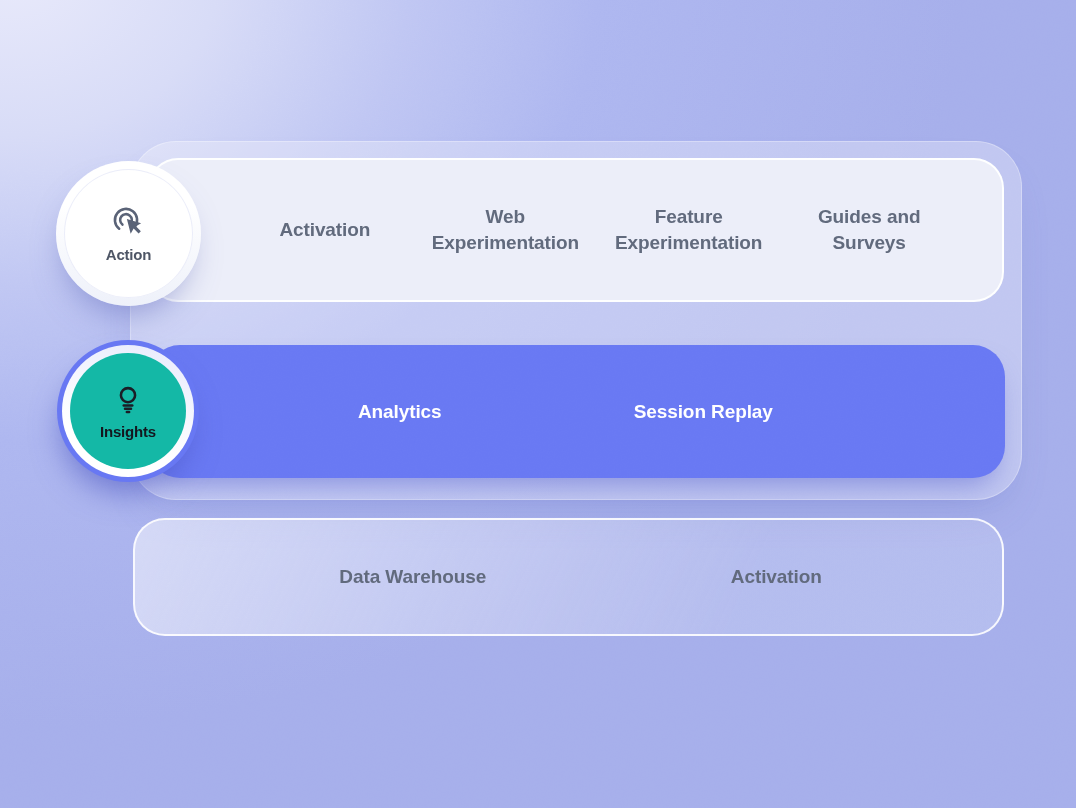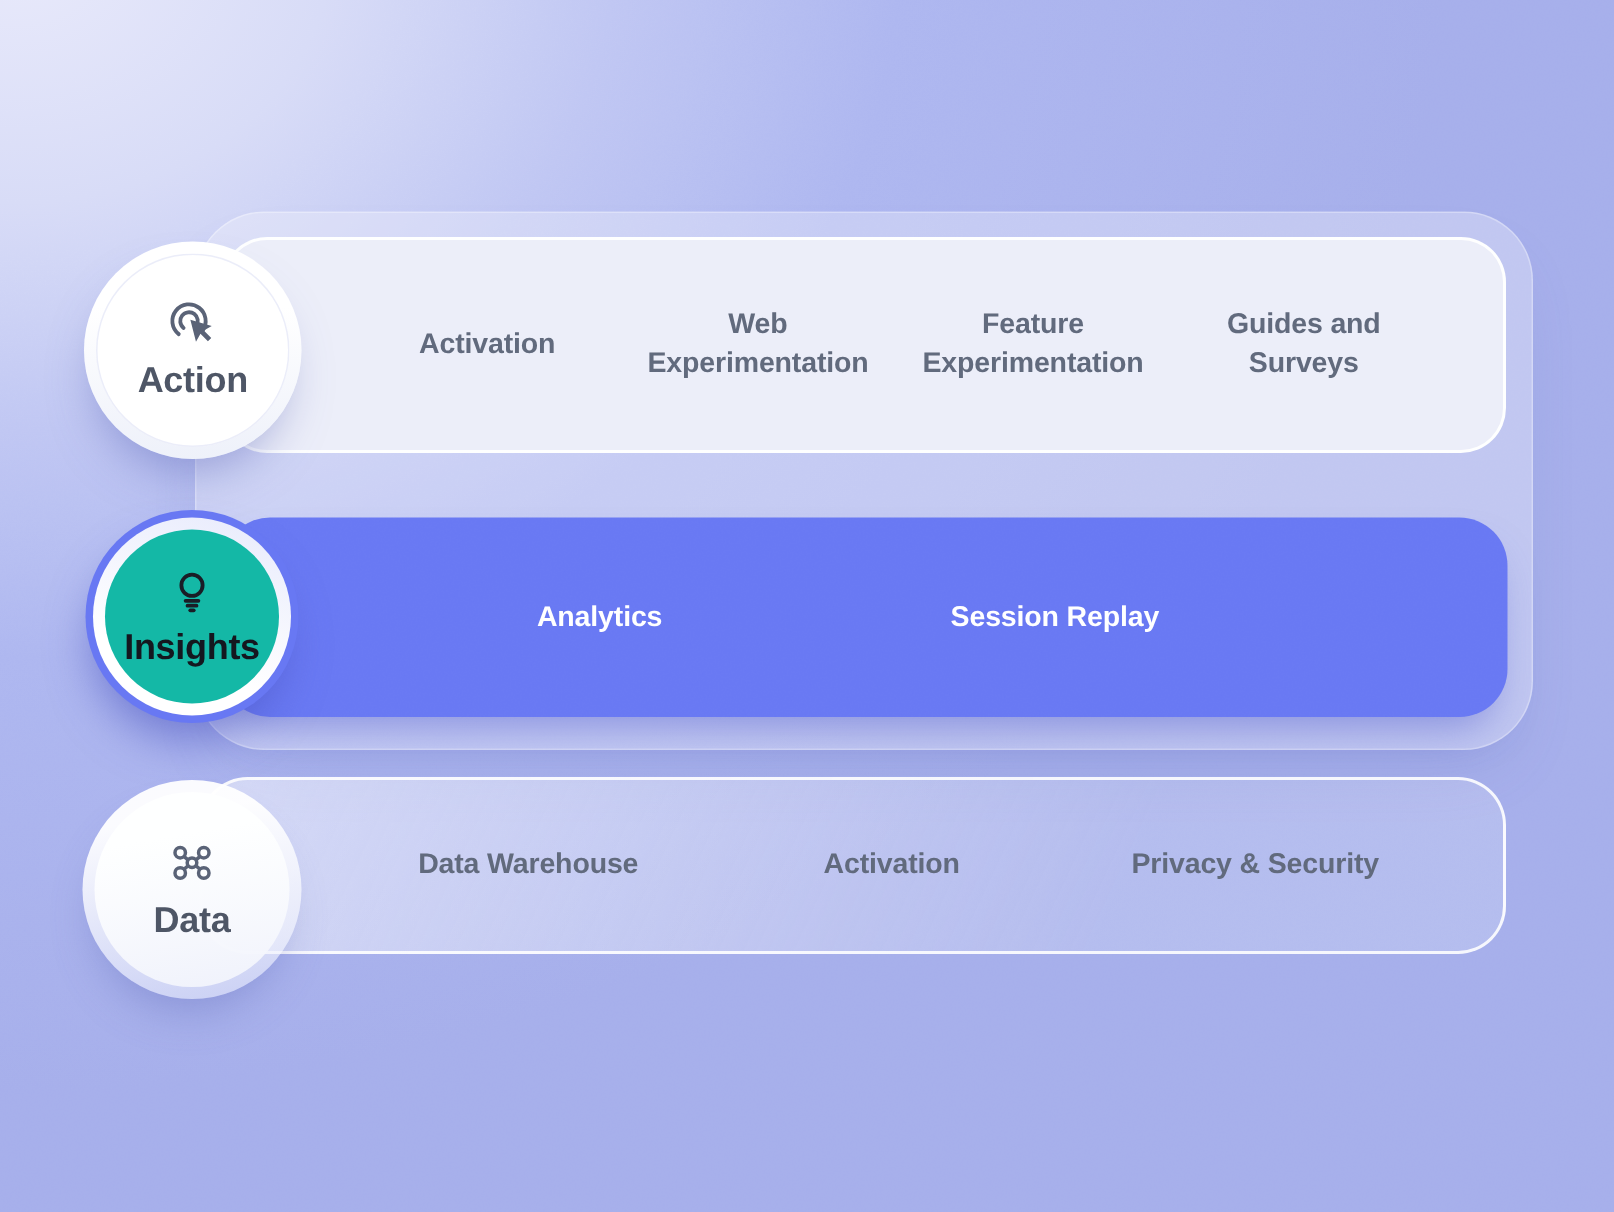--- a/index.html
+++ b/index.html
@@ -81,21 +81,21 @@
   }
   .node-core{
     position:absolute; border-radius:50%;
     display:flex; flex-direction:column; align-items:center; justify-content:center;
     gap:5px;
   }
   .node-action .node-core{ inset:8px; background:#ffffff; box-shadow:inset 0 0 0 1px rgba(226,230,246,0.7); }
   .node-insights .node-core{ inset:13px; background:#14b8a6; }
   .node-data .node-core{ inset:8px; background:linear-gradient(170deg,#feffff 25%, rgba(242,244,252,0.92) 100%); }
   .node-label{
-    font-size:24px; font-weight:700; letter-spacing:-0.2px; color:#4E5666;
+    font-size:15px; font-weight:700; letter-spacing:-0.2px; color:#4E5666;
   }
   .node-insights .node-label{ color:#14171F; }
   .node-icon{ display:block; height:36px; }
 </style>
 </head>
 <body>
 
 <div class="stage">
 
   <div class="glass-panel"></div>
@@ -113,21 +113,20 @@
     <div class="bar-items">
       <span class="bar-item">Analytics</span>
       <span class="bar-item">Session Replay</span>
     </div>
   </div>
 
   <div class="bar bar-data">
     <div class="bar-items">
       <span class="bar-item">Data Warehouse</span>
       <span class="bar-item">Activation</span>
-      <span class="bar-item">Privacy &amp; Security</span>
     </div>
   </div>
 
   <div class="node node-action">
     <div class="node-core">
       <span class="node-icon">
         <svg width="36" height="36" viewBox="0 0 24 24" fill="none">
           <circle cx="10" cy="10" r="7.4" stroke="#5A6377" stroke-width="1.7" stroke-linecap="round" stroke-dasharray="34 12.5" transform="rotate(128 10 10)"></circle>
           <circle cx="10" cy="10" r="3.9" stroke="#5A6377" stroke-width="1.7" stroke-linecap="round" stroke-dasharray="18 6.5" transform="rotate(128 10 10)"></circle>
           <path d="M10.6 9.4 L13.1 19.2 L15.1 15.7 L18.4 19 L19.9 17.5 L16.6 14.2 L20.1 12.2 Z" fill="#5A6377"></path>
@@ -145,38 +144,20 @@
           <circle cx="12" cy="8.6" r="5.0"></circle>
           <path d="M9.0 15.9 H15.0"></path>
           <path d="M9.9 18.2 H14.1"></path>
           <path d="M11.2 20.4 H12.8"></path>
         </svg>
       </span>
       <span class="node-label">Insights</span>
     </div>
   </div>
 
-  <div class="node node-data">
-    <div class="node-core">
-      <span class="node-icon">
-        <svg width="36" height="32" viewBox="0 0 24 22" fill="none" stroke="#5A6377" stroke-width="1.6">
-          <path d="M8.3 8.2 L10.3 9.9"></path>
-          <path d="M15.7 8.2 L13.7 9.9"></path>
-          <path d="M8.3 14.1 L10.3 12.4"></path>
-          <path d="M15.7 14.1 L13.7 12.4"></path>
-          <circle cx="12" cy="11.1" r="2.2"></circle>
-          <circle cx="6.6" cy="6.5" r="2.4"></circle>
-          <circle cx="17.4" cy="6.5" r="2.4"></circle>
-          <circle cx="6.6" cy="15.8" r="2.4"></circle>
-          <circle cx="17.4" cy="15.8" r="2.4"></circle>
-        </svg>
-      </span>
-      <span class="node-label">Data</span>
-    </div>
-  </div>
 
   <svg class="grain" xmlns="http://www.w3.org/2000/svg">
     <filter id="grainF">
       <feTurbulence type="fractalNoise" baseFrequency="0.85" numOctaves="2" stitchTiles="stitch"></feTurbulence>
       <feColorMatrix type="matrix" values="0 0 0 0 1  0 0 0 0 1  0 0 0 0 1  0 0 0 0.045 0"></feColorMatrix>
     </filter>
     <rect width="100%" height="100%" filter="url(#grainF)"></rect>
   </svg>
 
 </div>

